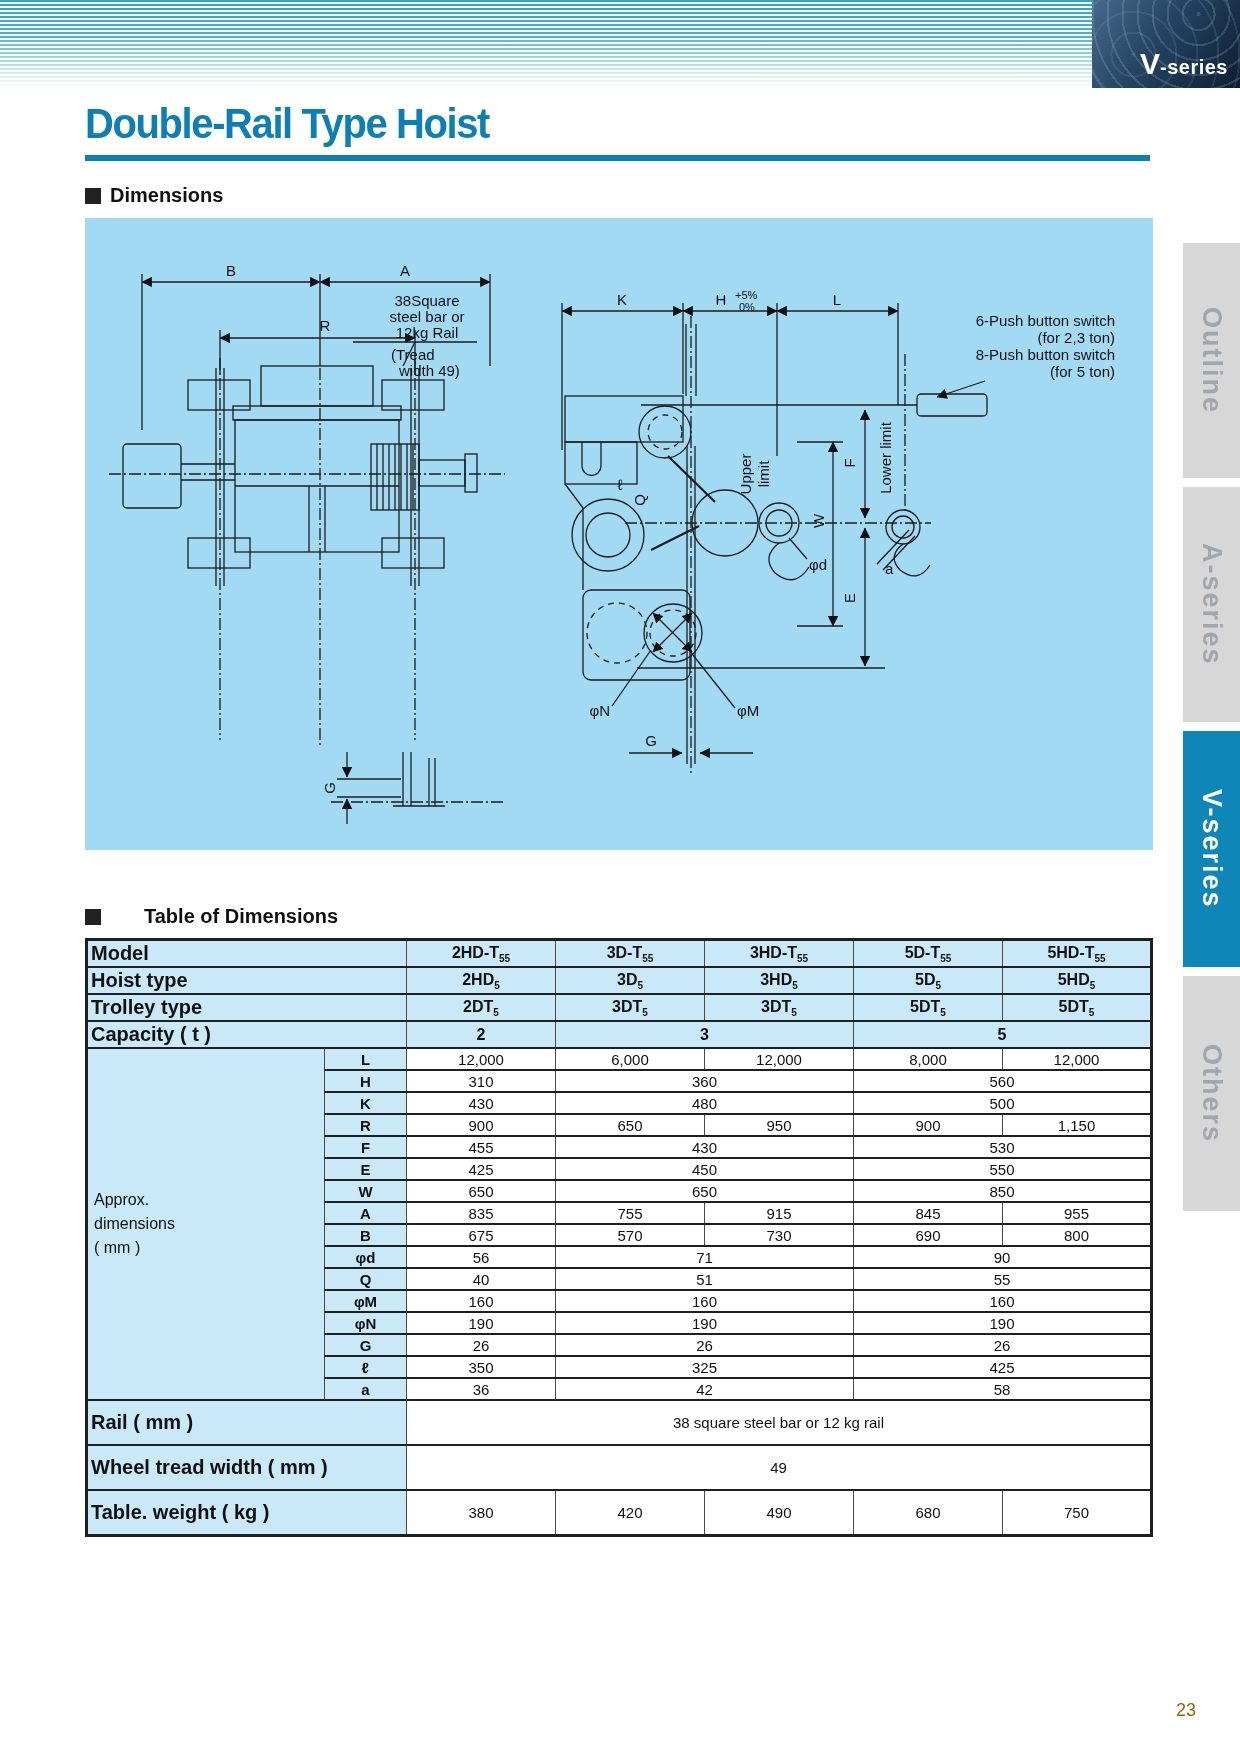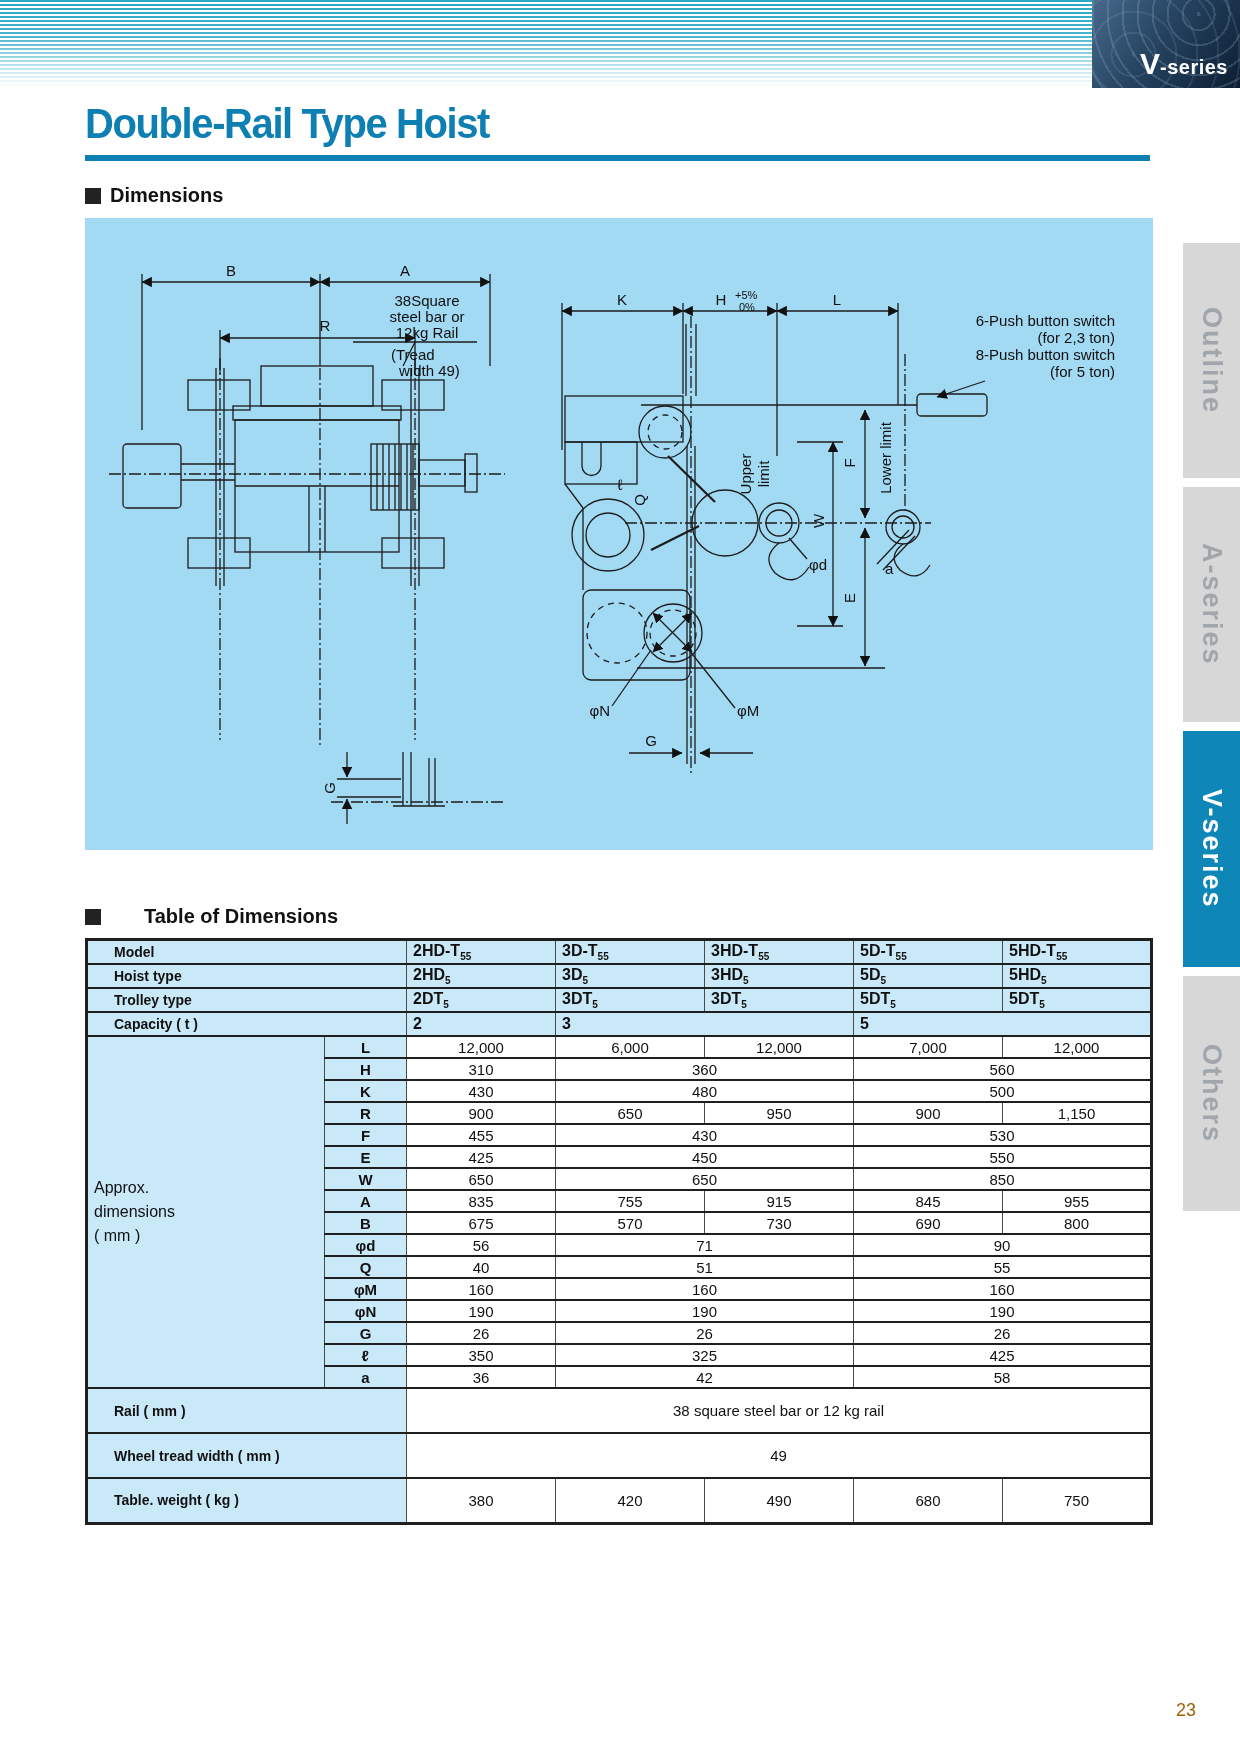--- a/index.html
+++ b/index.html
@@ -46,24 +46,24 @@
   .tabpos0{top:243px;height:235px;}
   .tabpos1{top:487px;height:235px;}
   .tabpos2{top:731px;height:236px;}
   .tabpos3{top:976px;height:235px;}
   
   .table-wrap{position:absolute;left:85px;top:938px;width:1065px;}
   table{border-collapse:collapse;width:1065px;table-layout:fixed;font-size:15px;}
   table{border:3px solid #1f1f1f;}
   tr{border-top:2px solid #1f1f1f;}
   td,th{padding:1px 6px;overflow:hidden;white-space:nowrap;}
-  th.lbl{background:#c9e8f8;text-align:left;font-size:14px;padding-left:26px;font-weight:bold;}
+  th.lbl{background:#c9e8f8;text-align:left;font-size:20px;padding-left:3px;font-weight:bold;}
   td.subl{background:#c9e8f8;text-align:center;font-weight:bold;border-left:1px solid #4a4a4a;font-size:15px;}
   td.group{background:#c9e8f8;vertical-align:middle;text-align:left;font-size:16px;line-height:1.5;}
-  td.hval{background:#c9e8f8;text-align:left;font-weight:bold;font-size:16px;border-left:1px solid #4a4a4a;}
+  td.hval{background:#c9e8f8;text-align:center;font-weight:bold;font-size:16px;border-left:1px solid #4a4a4a;}
   td.val{background:#ffffff;text-align:center;border-left:1px solid #4a4a4a;font-size:15px;}
   tr.rh{height:24px;} tr.rd{height:22px;} tr.rf{height:45px;}
   .subd{font-size:10px;vertical-align:-4px;}
   
   .pagenum{position:absolute;left:1176px;top:1700px;font-size:18px;color:#a16207;}
 </style>
 </head>
 <body>
 
 <div class="topbar">
@@ -317,21 +317,21 @@
         <tr class="rd">
           <td class="group" rowspan="16">
             <div>Approx.</div>
             <div>dimensions</div>
             <div>( mm )</div>
           </td>
           <td class="subl">L</td>
           <td class="val" colspan="1">12,000</td>
           <td class="val" colspan="1">6,000</td>
           <td class="val" colspan="1">12,000</td>
-          <td class="val" colspan="1">7,000</td>
+          <td class="val" colspan="1">8,000</td>
           <td class="val" colspan="1">12,000</td>
         </tr>
         <tr class="rd">
           <td class="subl">H</td>
           <td class="val" colspan="1">310</td>
           <td class="val" colspan="2">360</td>
           <td class="val" colspan="2">560</td>
         </tr>
         <tr class="rd">
           <td class="subl">K</td>

